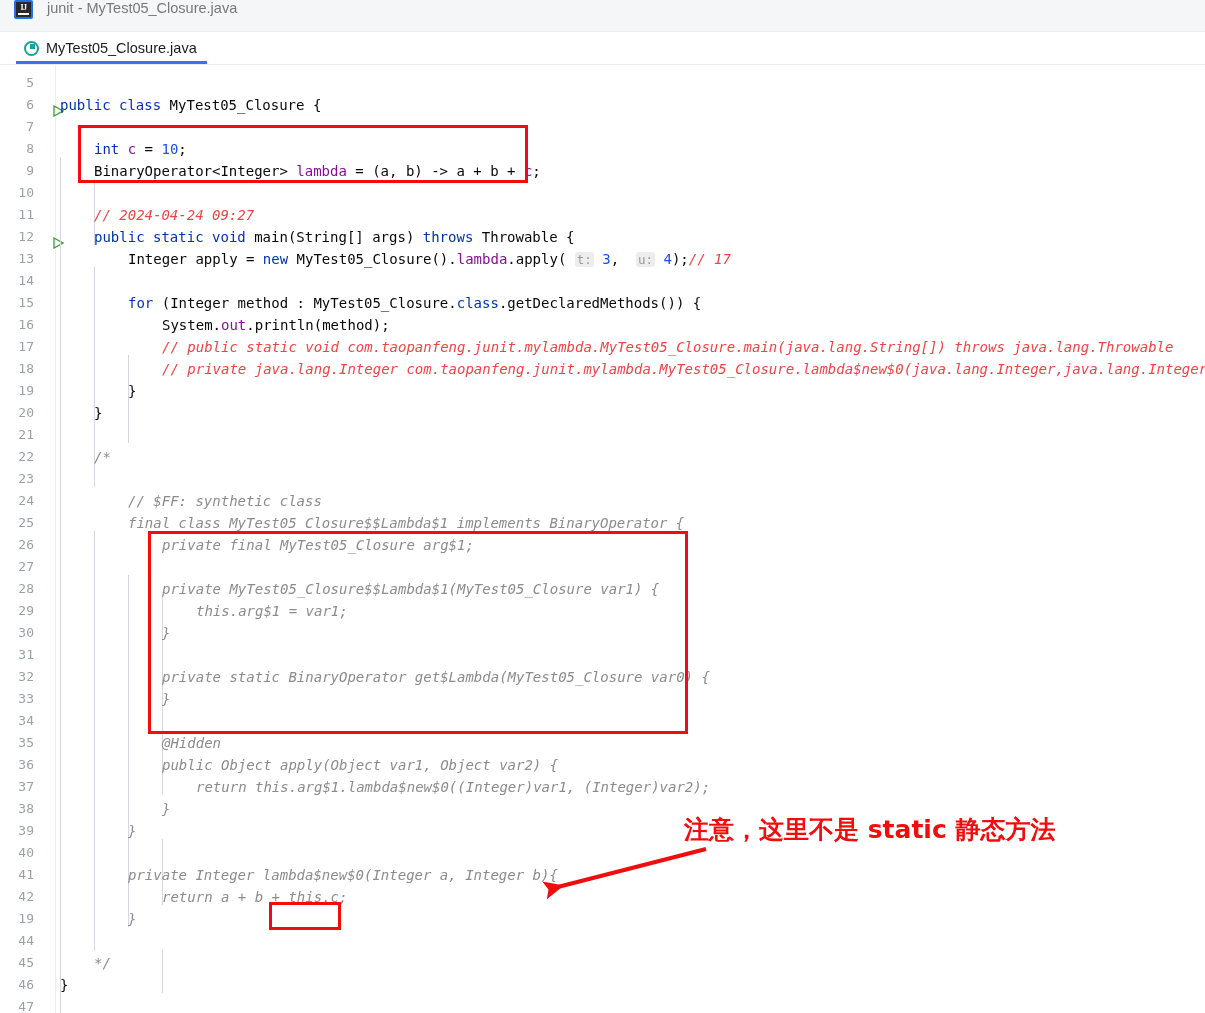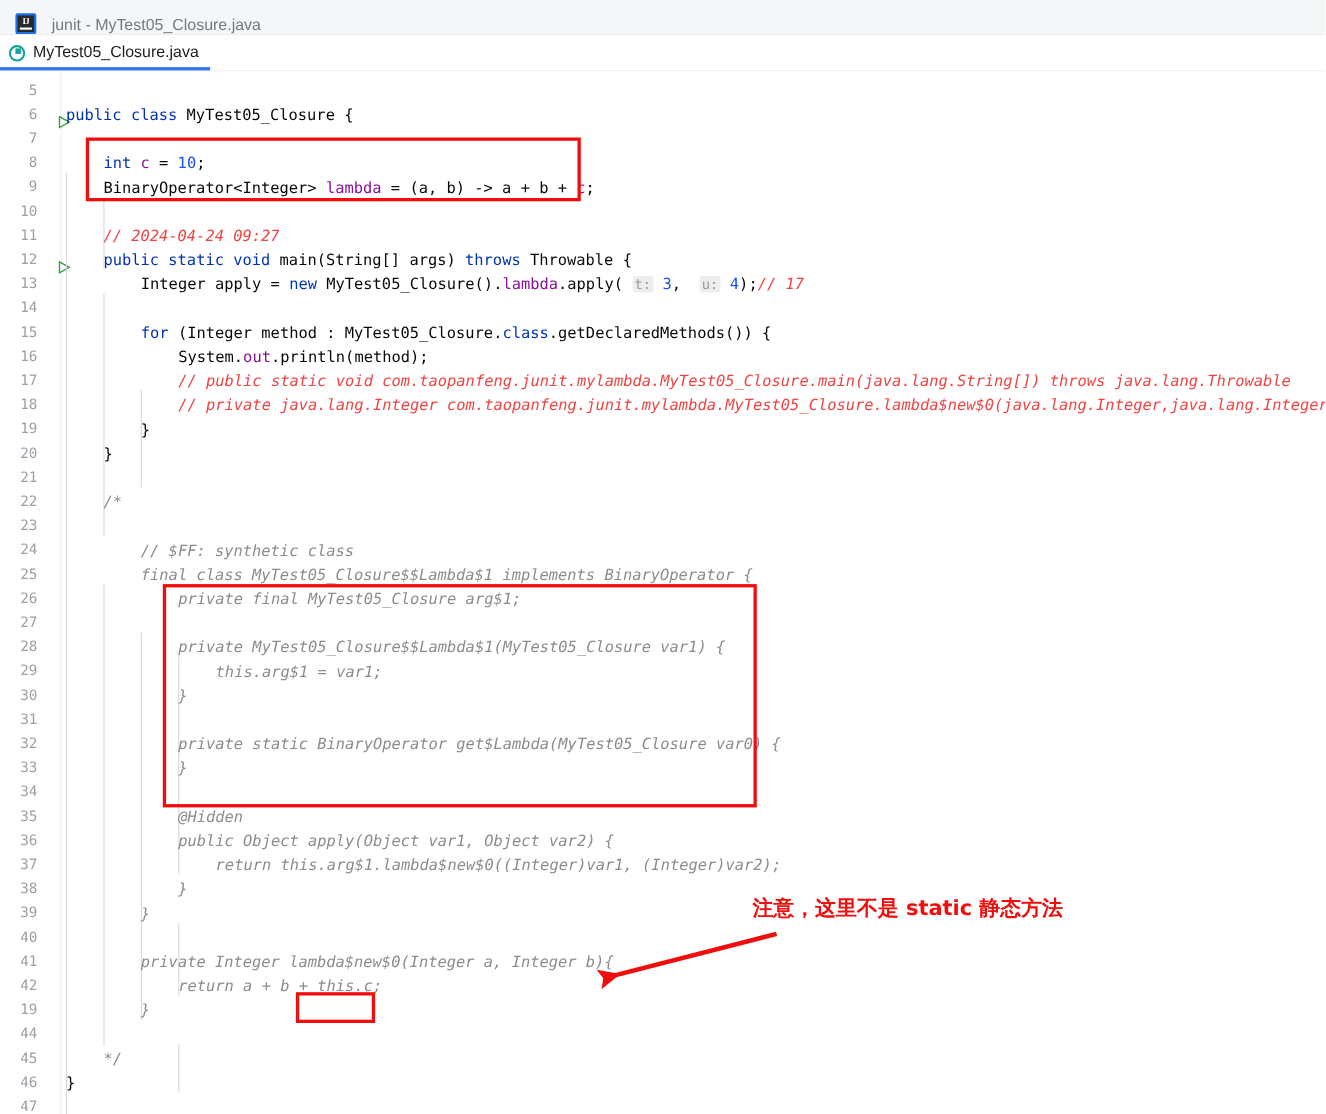--- a/index.html
+++ b/index.html
@@ -11,21 +11,21 @@
     font-family: "Liberation Sans", sans-serif;
     overflow: hidden;
     position: relative;
   }
 
   
   .titlebar {
     height: 32px;
     background: #f4f6f8;
     display: flex;
-    align-items: flex-end;
+    align-items: flex-start;
     padding-left: 14px;
     box-sizing: border-box;
     border-bottom: 1px solid #eceef0;
   }
   .ij-logo {
     width: 19px; height: 19px;
     background: #27282c;
     border: 2px solid #1f6feb;
     border-radius: 2px;
     box-sizing: border-box;
@@ -54,20 +54,21 @@
     color: #75797d;
   }
 
   
   .tabbar {
     height: 32px;
     background: #ffffff;
     display: flex;
     align-items: stretch;
     border-bottom: 1px solid #ececec;
+    padding-left: 16px;
   }
   .tab {
     display: flex;
     align-items: center;
     padding: 0 10px 0 8px;
     position: relative;
     cursor: default;
   }
   .tab .tab-underline {
     position: absolute;
@@ -176,21 +177,21 @@
   .redbox {
     position: absolute;
     border: 3px solid #f21b1b;
     box-sizing: border-box;
     pointer-events: none;
   }
   .anno-text {
     position: absolute;
     color: #f20d0d;
     font-weight: bold;
-    font-size: 19px;
+    font-size: 25px;
     font-family: "DejaVu Sans", sans-serif;
     white-space: nowrap;
     text-align: right;
   }
   .anno-arrow {
     position: absolute;
     pointer-events: none;
   }
 </style>
 </head>

